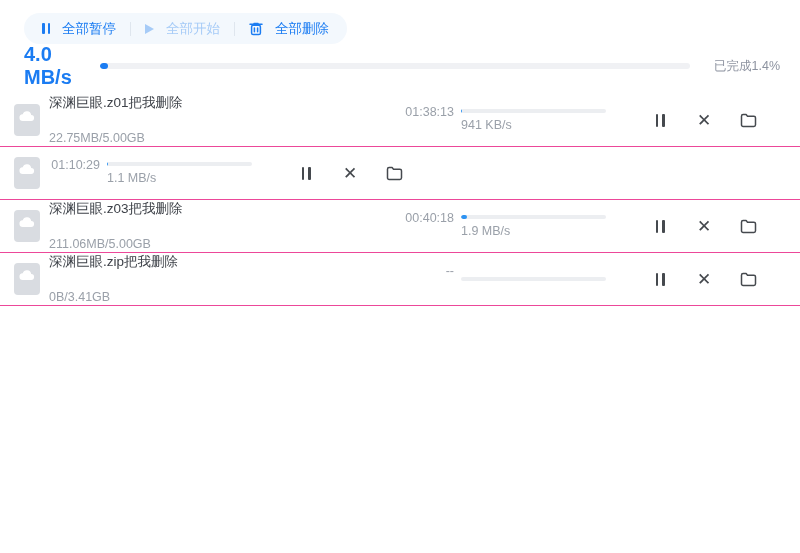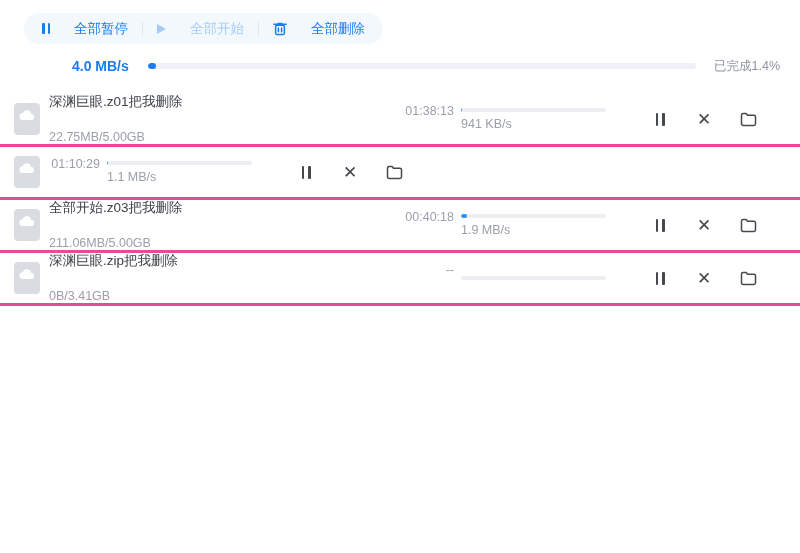--- a/index.html
+++ b/index.html
@@ -2,42 +2,42 @@
 <html><head>
 <meta charset="utf-8">
 <style>
   * { margin:0; padding:0; box-sizing:border-box; }
   html,body { width:800px; height:553px; background:#ffffff; overflow:hidden;
     font-family:"Liberation Sans","DejaVu Sans",sans-serif; }
 
   
   .toolbar { display:flex; align-items:center; margin:13px 0 0 24px;
     background:#f3f8fd; border-radius:16px; height:31px; padding:0 18px; width:max-content; }
-  .tb-btn { display:flex; align-items:center; gap:24px; background:none; border:none;
+  .tb-btn { display:flex; align-items:center; gap:12px; background:none; border:none;
     font-size:13.5px; cursor:pointer; padding:0; font-family:inherit; }
   .tb-btn .lbl { color:#1b7cf2; }
   .tb-btn.disabled .lbl { color:#a6cbf7; }
   .tb-divider { width:1px; height:14px; background:#dfe6ee; margin:0 14px; }
 
   .pause-glyph { display:flex; gap:3px; }
   .pause-glyph i { display:block; width:2.5px; height:11px; background:#1b7cf2; border-radius:1px; }
   .play-glyph { width:0; height:0; border-left:9px solid #a6cbf7;
     border-top:5.5px solid transparent; border-bottom:5.5px solid transparent; }
 
   
   .overall { display:flex; align-items:center; margin:0 20px 0 24px; height:44px; }
-  .overall-speed { color:#1b7cf2; font-weight:bold; font-size:14px; width:76px;margin-left:48px; }
+  .overall-speed { color:#1b7cf2; font-weight:bold; font-size:20px; width:76px; }
   .overall-track { flex:1; height:6px; background:#f0f1f4; border-radius:3px;
     margin-right:18px; max-width:590px; overflow:hidden; }
   .overall-fill { height:100%; background:#1b7cf2; border-radius:3px; min-width:6px; }
   .overall-done { color:#8d93a0; font-size:12.5px; margin-left:auto; padding-right:0px; }
 
   
   .list { margin-top:6px; }
-  .row { display:flex; align-items:center; height:53px; border-bottom:3px solid #ec4899;
+  .row { display:flex; align-items:center; height:53px; border-bottom:1px solid #ec4899;
     padding-left:14px; }
   .file-icon { width:26px; height:32px; background:#d9dce1; border-radius:4px;
     display:flex; align-items:flex-start; justify-content:center; flex:0 0 26px; }
   .file-icon svg { margin-top:6px; }
   .meta { margin-left:9px; width:345px; }
   .fname { color:#3d4148; font-size:13.5px; line-height:18px; }
   .fsize { color:#9aa0a9; font-size:12.5px; line-height:17px; margin-top:18px; }
   .ftime { color:#9aa0a9; font-size:12.5px; width:60px; text-align:right;
     position:relative; top:-8px; }
   .prog { width:145px; margin-left:7px; display:flex; flex-direction:column; }
@@ -165,21 +165,21 @@
     </div>
   </div>
 
   <div class="row">
     <div class="file-icon">
       <svg width="16" height="12" viewBox="0 0 16 12">
           <path fill="#ffffff" d="M4 11a3.4 3.4 0 0 1-.3-6.8A4.4 4.4 0 0 1 12.2 5 3 3 0 0 1 12 11z"></path>
         </svg>
     </div>
     <div class="meta">
-      <div class="fname">全部开始.z03把我删除</div>
+      <div class="fname">深渊巨眼.z03把我删除</div>
       <div class="fsize">211.06MB/5.00GB</div>
     </div>
     <div class="ftime">00:40:18</div>
     <div class="prog">
       <div class="mini-track">
         <div class="mini-fill" style="width: 4.12%;"></div>
       </div>
       <div class="fspeed">1.9 MB/s</div>
     </div>
     <div class="actions">

